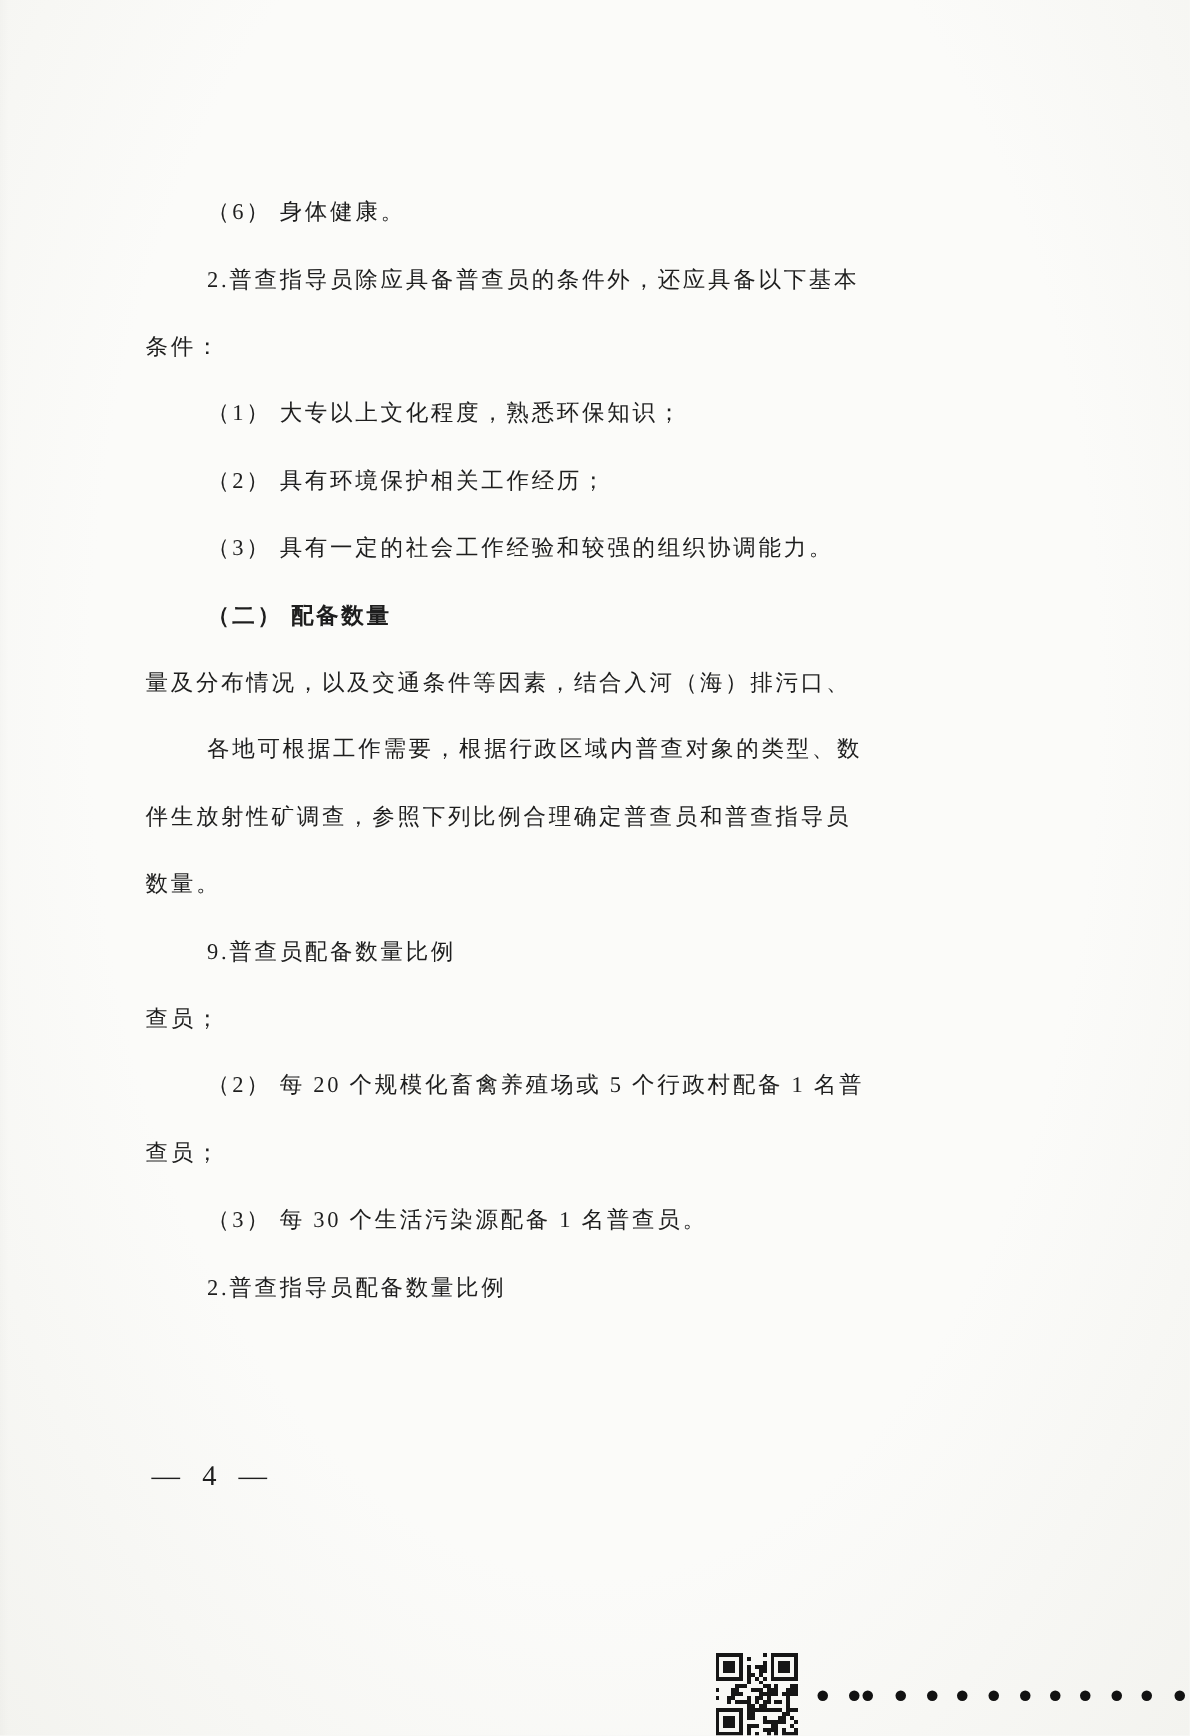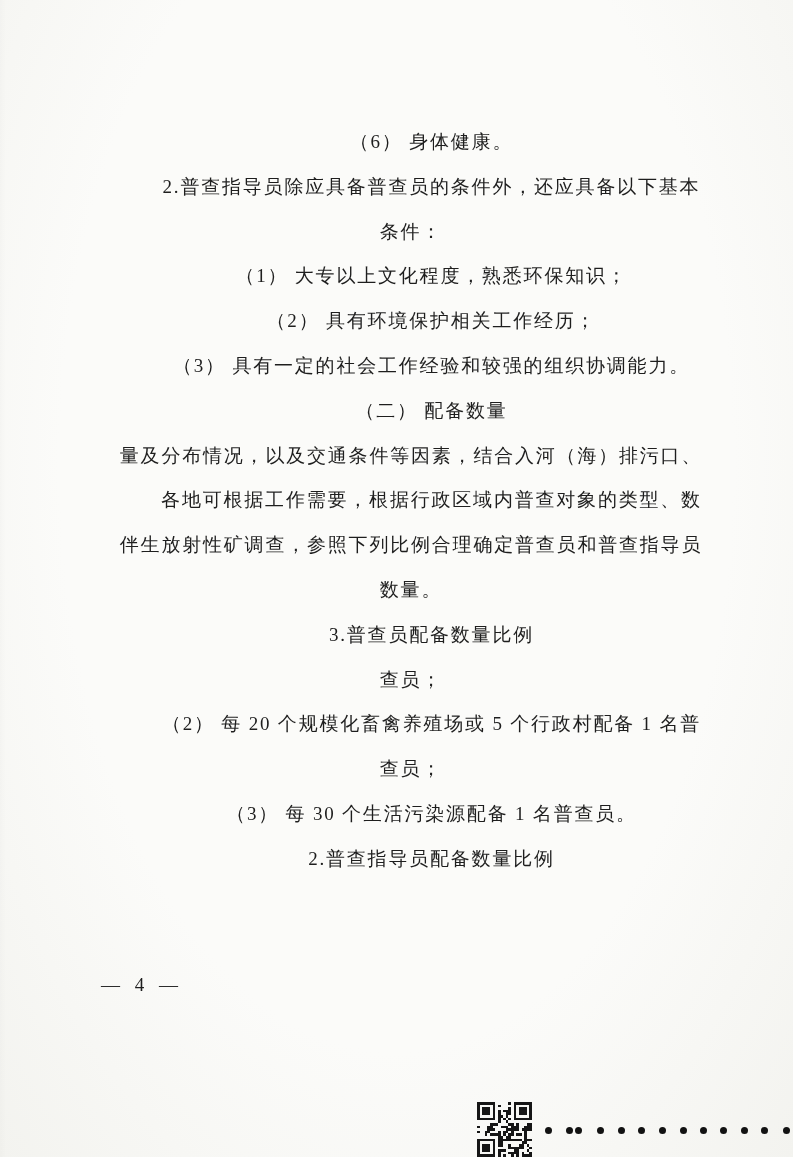--- a/index.html
+++ b/index.html
@@ -25,27 +25,26 @@
   }
   .doc-body {
     position: absolute;
     left: 97px;
     top: 120px;
     width: 628px;
   }
   .line {
     height: 44.8px;
     line-height: 44.8px;
-    font-size: 19px;
+    font-size: 15px;
     letter-spacing: 1.8px;
     white-space: pre;
-    text-align: center;
   }
   .line.indent { padding-left: 41px; }
-  .line.bold { font-weight: normal; }
+  .line.bold { font-weight: bold; }
   .footer-page-number {
     position: absolute;
     left: 101px;
     top: 970px;
     height: 30px;
     line-height: 30px;
     font-size: 19px;
     letter-spacing: 5px;
     white-space: pre;
   }
@@ -77,21 +76,21 @@
       <div class="line indent">2.普查指导员除应具备普查员的条件外，还应具备以下基本</div>
       <div class="line">条件：</div>
       <div class="line indent">（1） 大专以上文化程度，熟悉环保知识；</div>
       <div class="line indent">（2） 具有环境保护相关工作经历；</div>
       <div class="line indent">（3） 具有一定的社会工作经验和较强的组织协调能力。</div>
       <div class="line indent bold">（二） 配备数量</div>
       <div class="line">量及分布情况，以及交通条件等因素，结合入河（海）排污口、</div>
       <div class="line indent">各地可根据工作需要，根据行政区域内普查对象的类型、数</div>
       <div class="line">伴生放射性矿调查，参照下列比例合理确定普查员和普查指导员</div>
       <div class="line">数量。</div>
-      <div class="line indent">3.普查员配备数量比例</div>
+      <div class="line indent">9.普查员配备数量比例</div>
       <div class="line">查员；</div>
       <div class="line indent">（2） 每 20 个规模化畜禽养殖场或 5 个行政村配备 1 名普</div>
       <div class="line">查员；</div>
       <div class="line indent">（3） 每 30 个生活污染源配备 1 名普查员。</div>
       <div class="line indent">2.普查指导员配备数量比例</div>
     </div>
 
   <div class="footer-page-number">— 4 —</div>
 
   <div class="qr">

